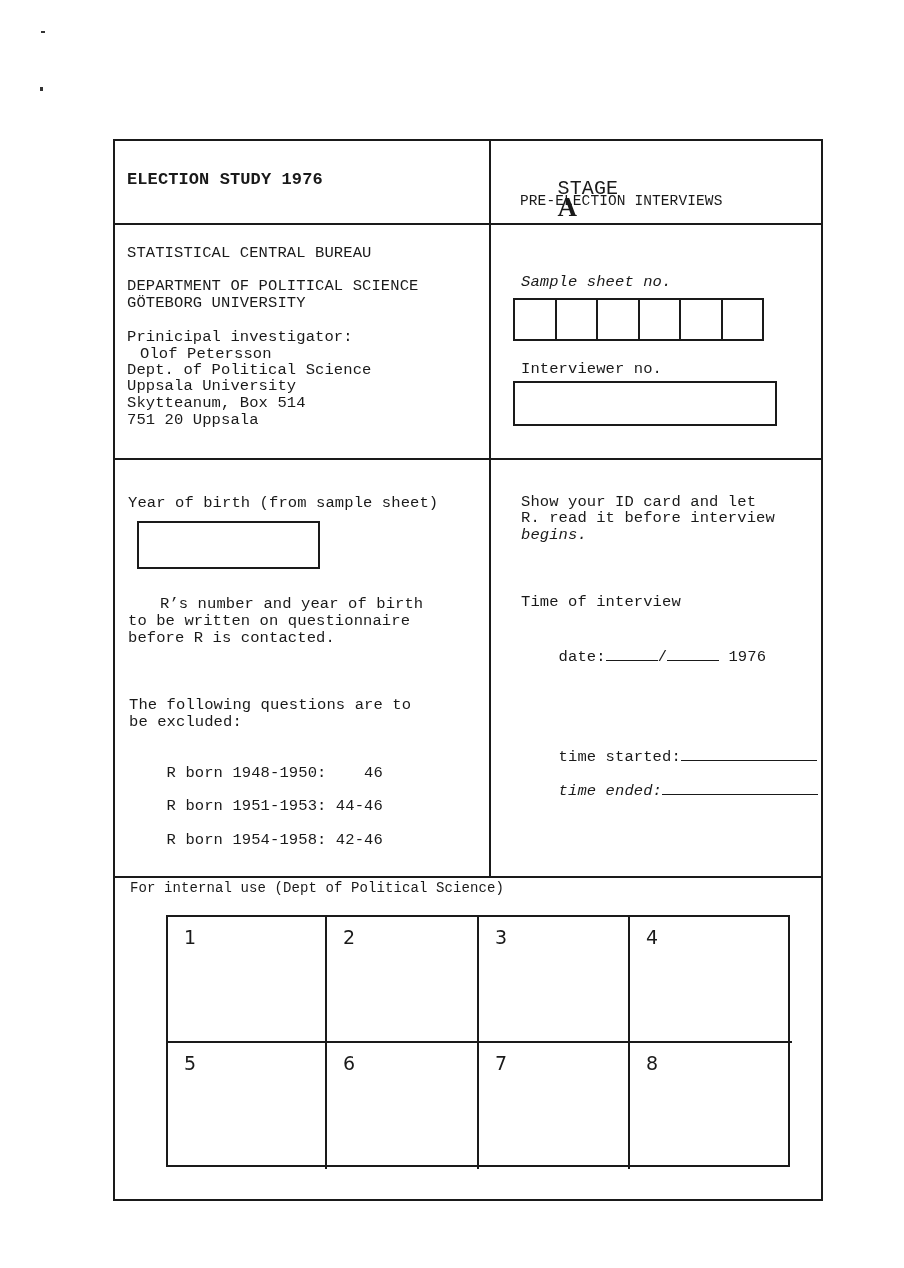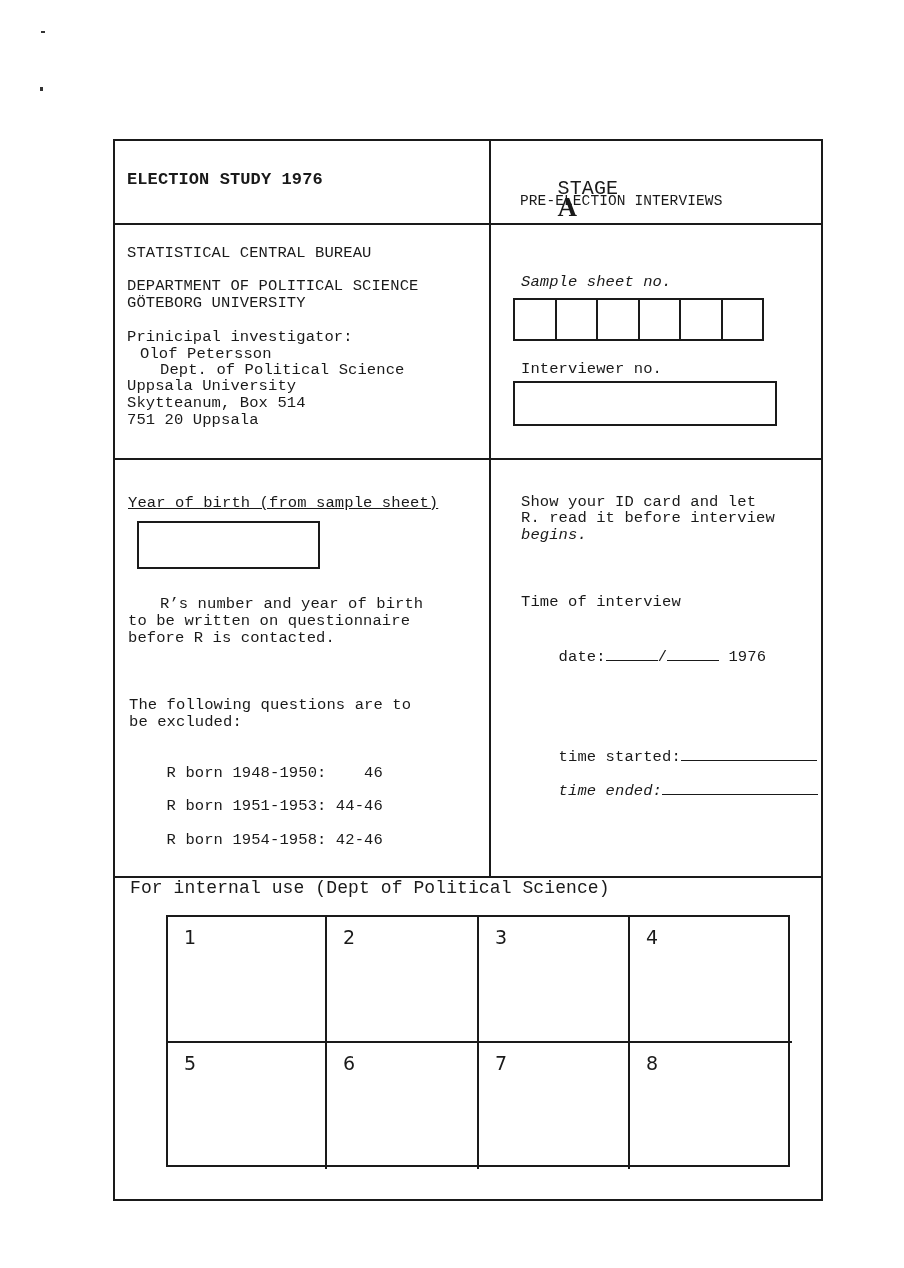--- a/index.html
+++ b/index.html
@@ -51,38 +51,38 @@
     <span class="stage-small">STAGE</span>
     <span class="stage-big">A</span>
   </div>
   <div class="txt" style="left:520px;top:193px;font-size:14.5px;">PRE-ELECTION INTERVIEWS</div>
 
   <div class="txt" style="left:127px;top:245px;">STATISTICAL CENTRAL BUREAU</div>
   <div class="txt" style="left:127px;top:278px;">DEPARTMENT OF POLITICAL SCIENCE</div>
   <div class="txt" style="left:127px;top:295px;">GÖTEBORG UNIVERSITY</div>
   <div class="txt" style="left:127px;top:329px;">Prinicipal investigator:</div>
   <div class="txt" style="left:140px;top:346px;">Olof Petersson</div>
-  <div class="txt" style="left:127px;top:362px;margin-left:33px;">Dept. of Political Science</div>
+  <div class="txt" style="left:127px;top:362px;">Dept. of Political Science</div>
   <div class="txt" style="left:127px;top:378px;">Uppsala University</div>
   <div class="txt" style="left:127px;top:395px;">Skytteanum, Box 514</div>
   <div class="txt" style="left:127px;top:412px;">751 20 Uppsala</div>
 
   <div class="txt" style="left:521px;top:274px;font-style:italic;">Sample sheet no.</div>
   <div class="digit-row" style="left:513px;top:298px;">
     <div class="digit-cell"></div>
     <div class="digit-cell"></div>
     <div class="digit-cell"></div>
     <div class="digit-cell"></div>
     <div class="digit-cell"></div>
     <div class="digit-cell"></div>
   </div>
   <div class="txt" style="left:521px;top:361px;">Interviewer no.</div>
   <div class="box" style="left:513px;top:381px;width:264px;height:45px;"></div>
 
-  <div class="txt" style="left:128px;top:495px;text-decoration:underline;">Year of birth (from sample sheet)</div>
+  <div class="txt" style="left:128px;top:495px;">Year of birth (from sample sheet)</div>
   <div class="box" style="left:137px;top:521px;width:183px;height:48px;"></div>
   <div class="txt" style="left:128px;top:596px;margin-left:32px;">R’s number and year of birth</div>
   <div class="txt" style="left:128px;top:613px;">to be written on questionnaire</div>
   <div class="txt" style="left:128px;top:630px;">before R is contacted.</div>
 
   <div class="txt" style="left:129px;top:697px;">The following questions are to</div>
   <div class="txt" style="left:129px;top:714px;">be excluded:</div>
   <div class="txt" style="left:129px;top:748px;">
     <span>R born 1948-1950:</span> <span>   46</span>
   </div>
@@ -100,21 +100,21 @@
   <div class="txt" style="left:521px;top:629px;">
     <span>date:</span><span class="underline" style="width:52px;"></span><span>/</span><span class="underline" style="width:52px;"></span> <span>1976</span>
   </div>
   <div class="txt" style="left:521px;top:729px;">
     <span>time started:</span><span class="underline" style="width:136px;"></span>
   </div>
   <div class="txt" style="left:521px;top:763px;font-style:italic;">
     <span>time ended:</span><span class="underline" style="width:156px;"></span>
   </div>
 
-  <div class="txt" style="left:130px;top:880px;font-size:18px;">For internal use (Dept of Political Science)</div>
+  <div class="txt" style="left:130px;top:880px;font-size:14px;">For internal use (Dept of Political Science)</div>
   <div class="grid">
     <div class="cell">
         <span class="cell-num">1</span>
       </div>
     <div class="cell">
         <span class="cell-num">2</span>
       </div>
     <div class="cell">
         <span class="cell-num">3</span>
       </div>

